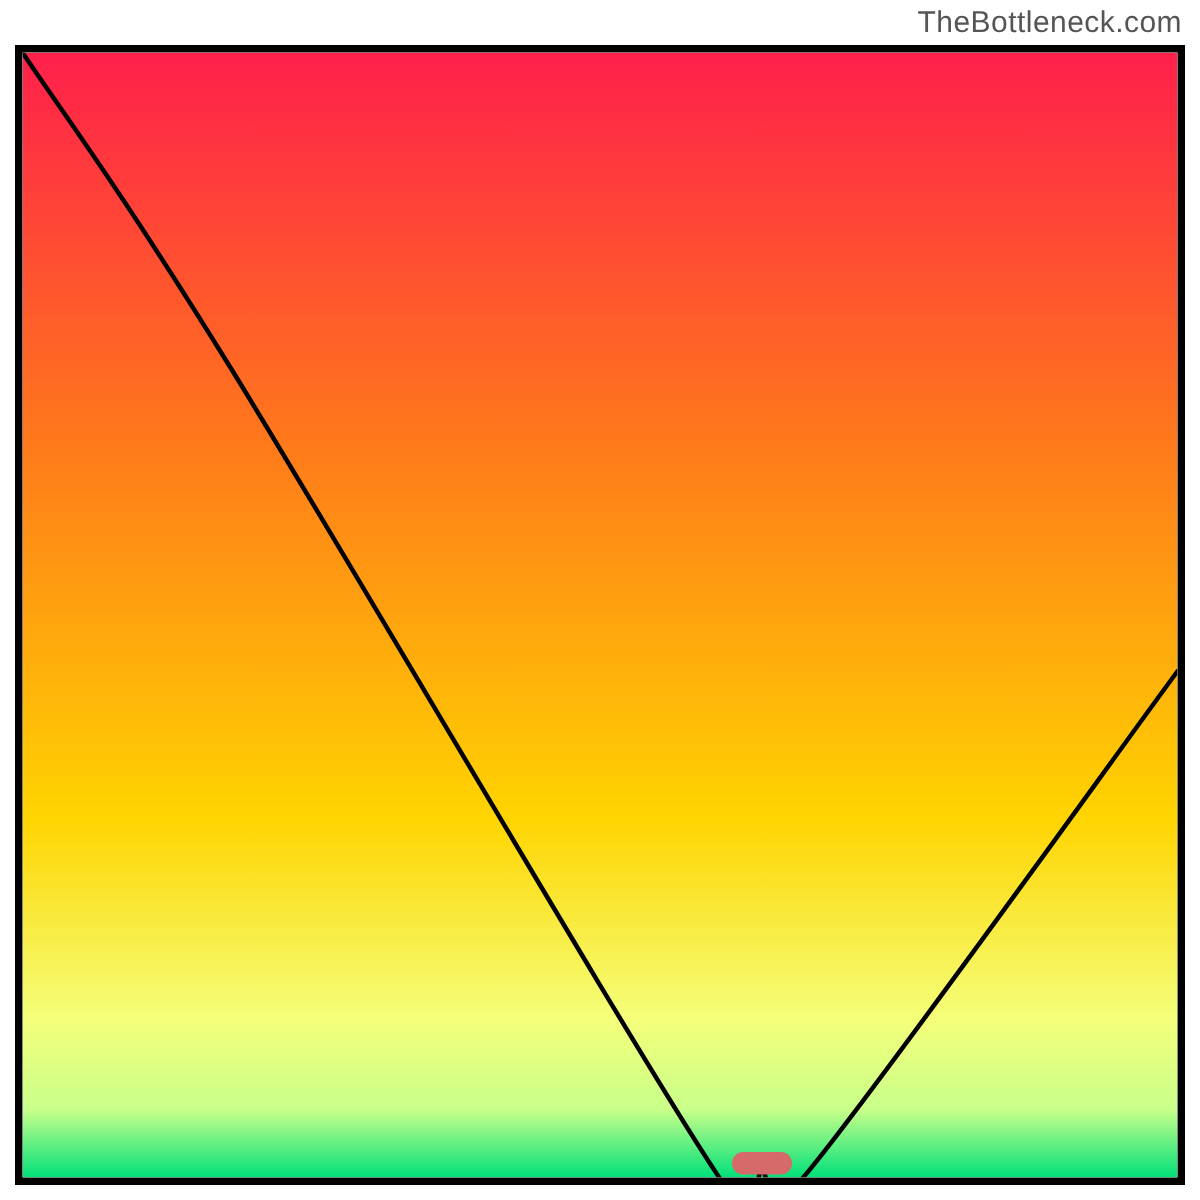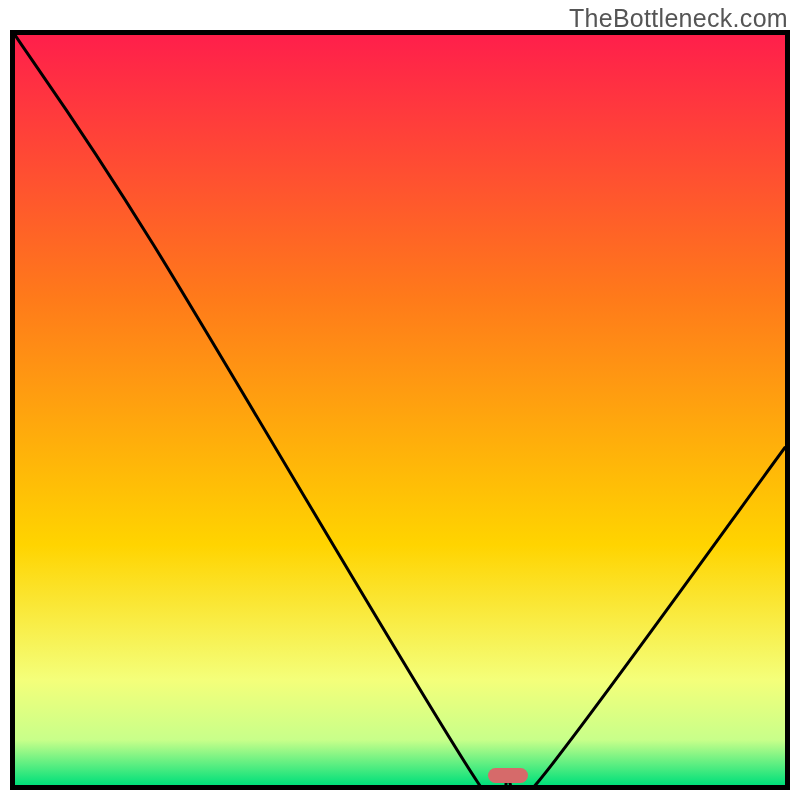--- a/index.html
+++ b/index.html
@@ -13,21 +13,21 @@
   .container {
     position: relative;
     width: 800px;
     height: 800px;
   }
   .watermark {
     position: absolute;
     top: 4px;
     right: 12px;
     color: #555;
-    font-size: 25px;
+    font-size: 20px;
     font-weight: 500;
     letter-spacing: 0.3px;
     z-index: 10;
   }
   .frame {
     position: absolute;
     left: 10px;
     top: 30px;
     width: 780px;
     height: 760px;

